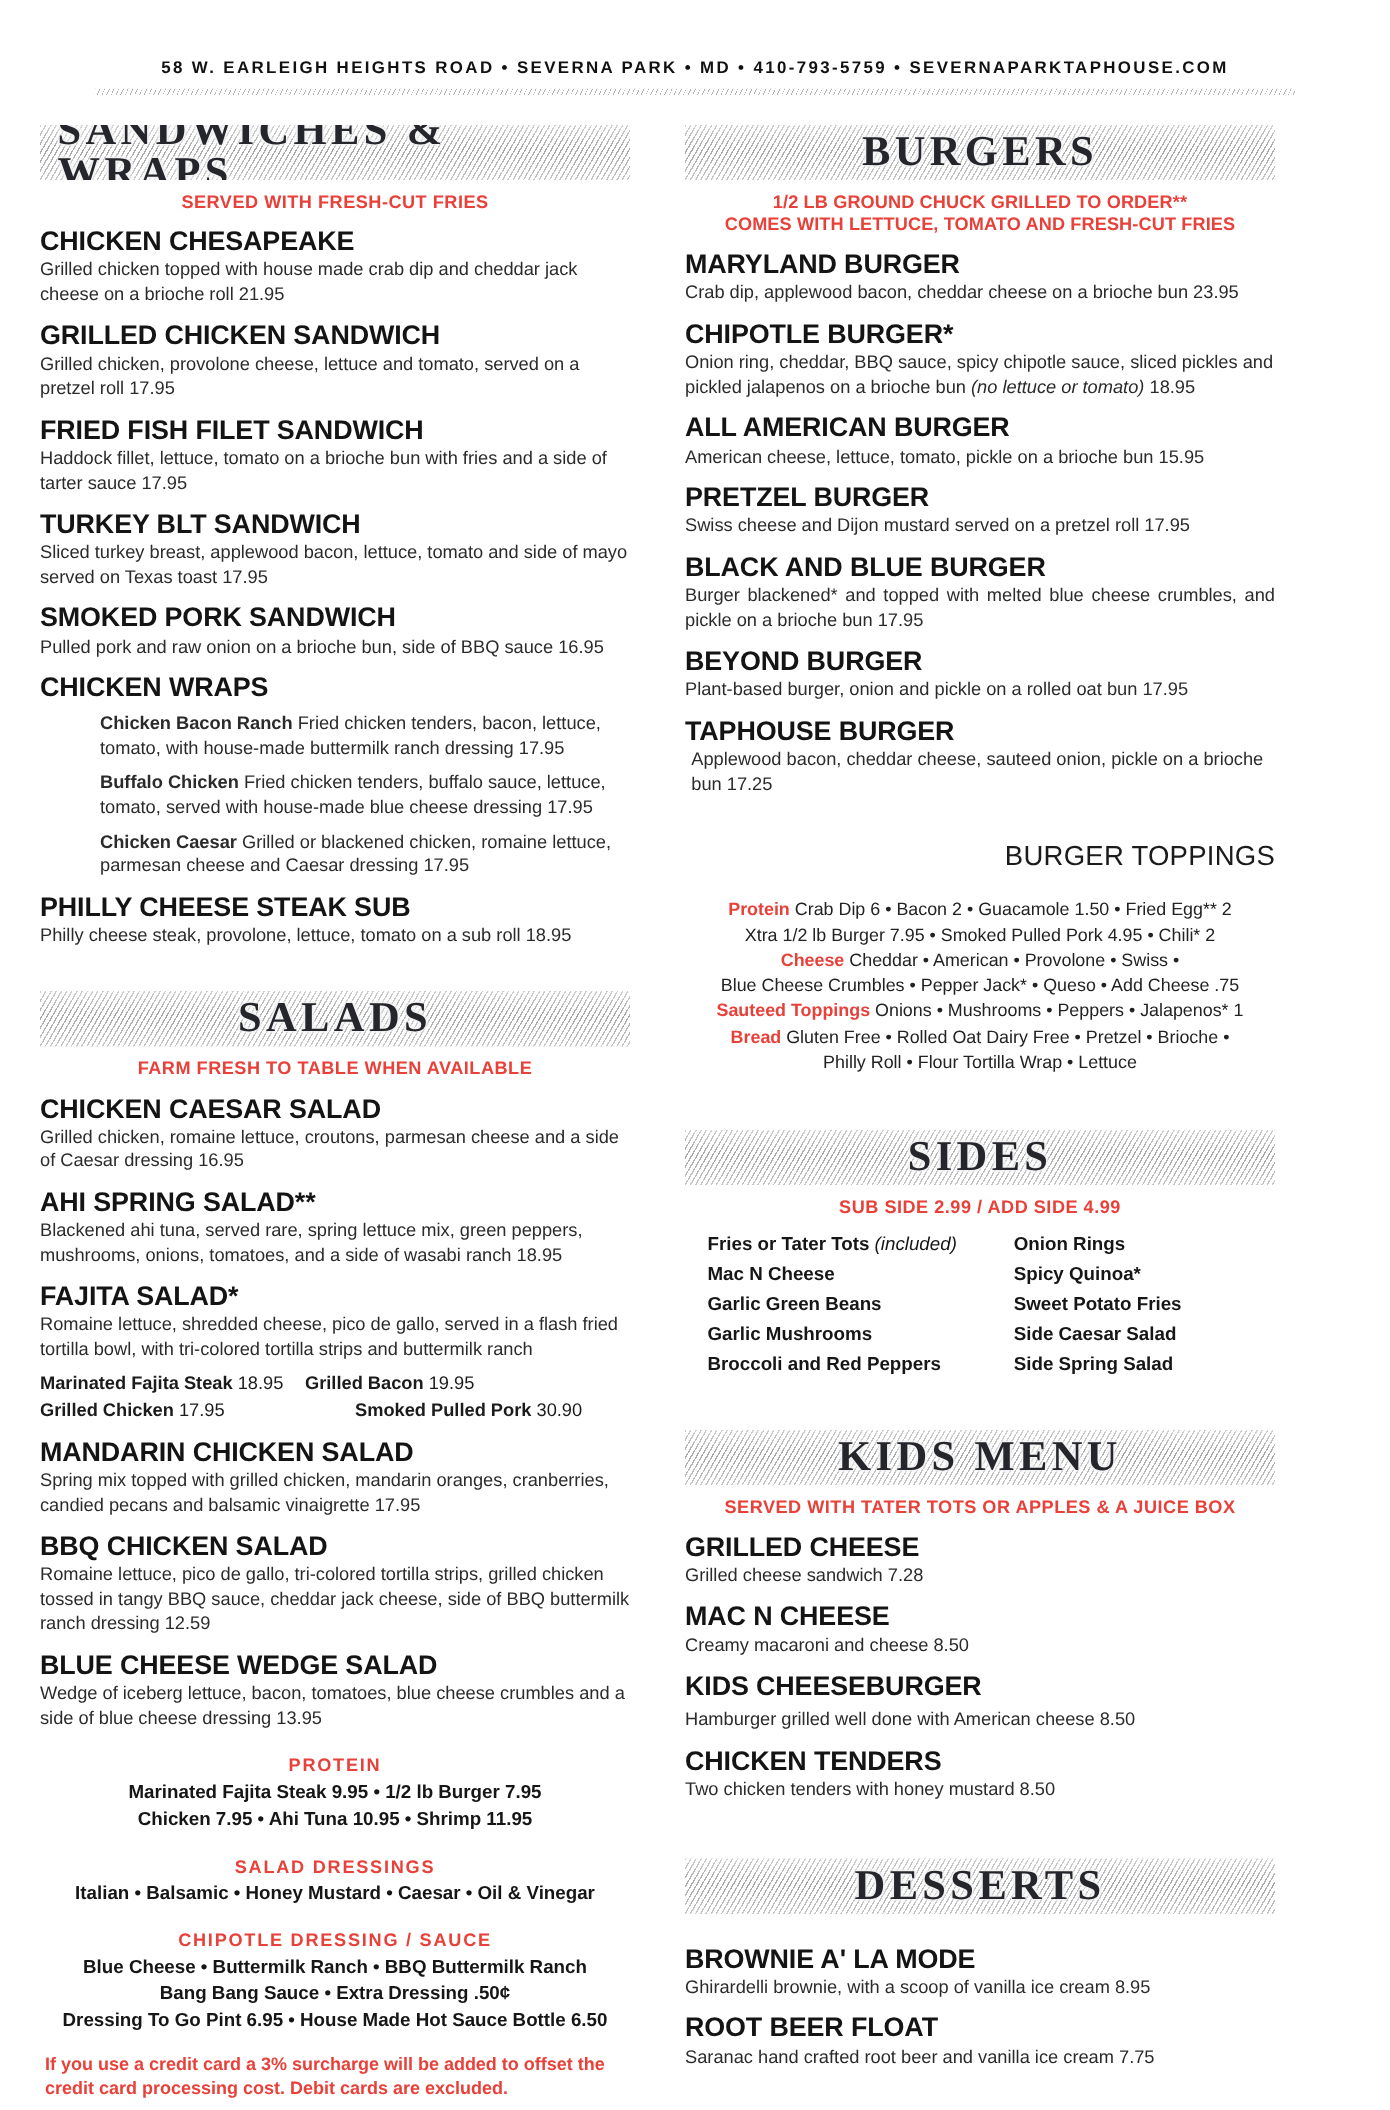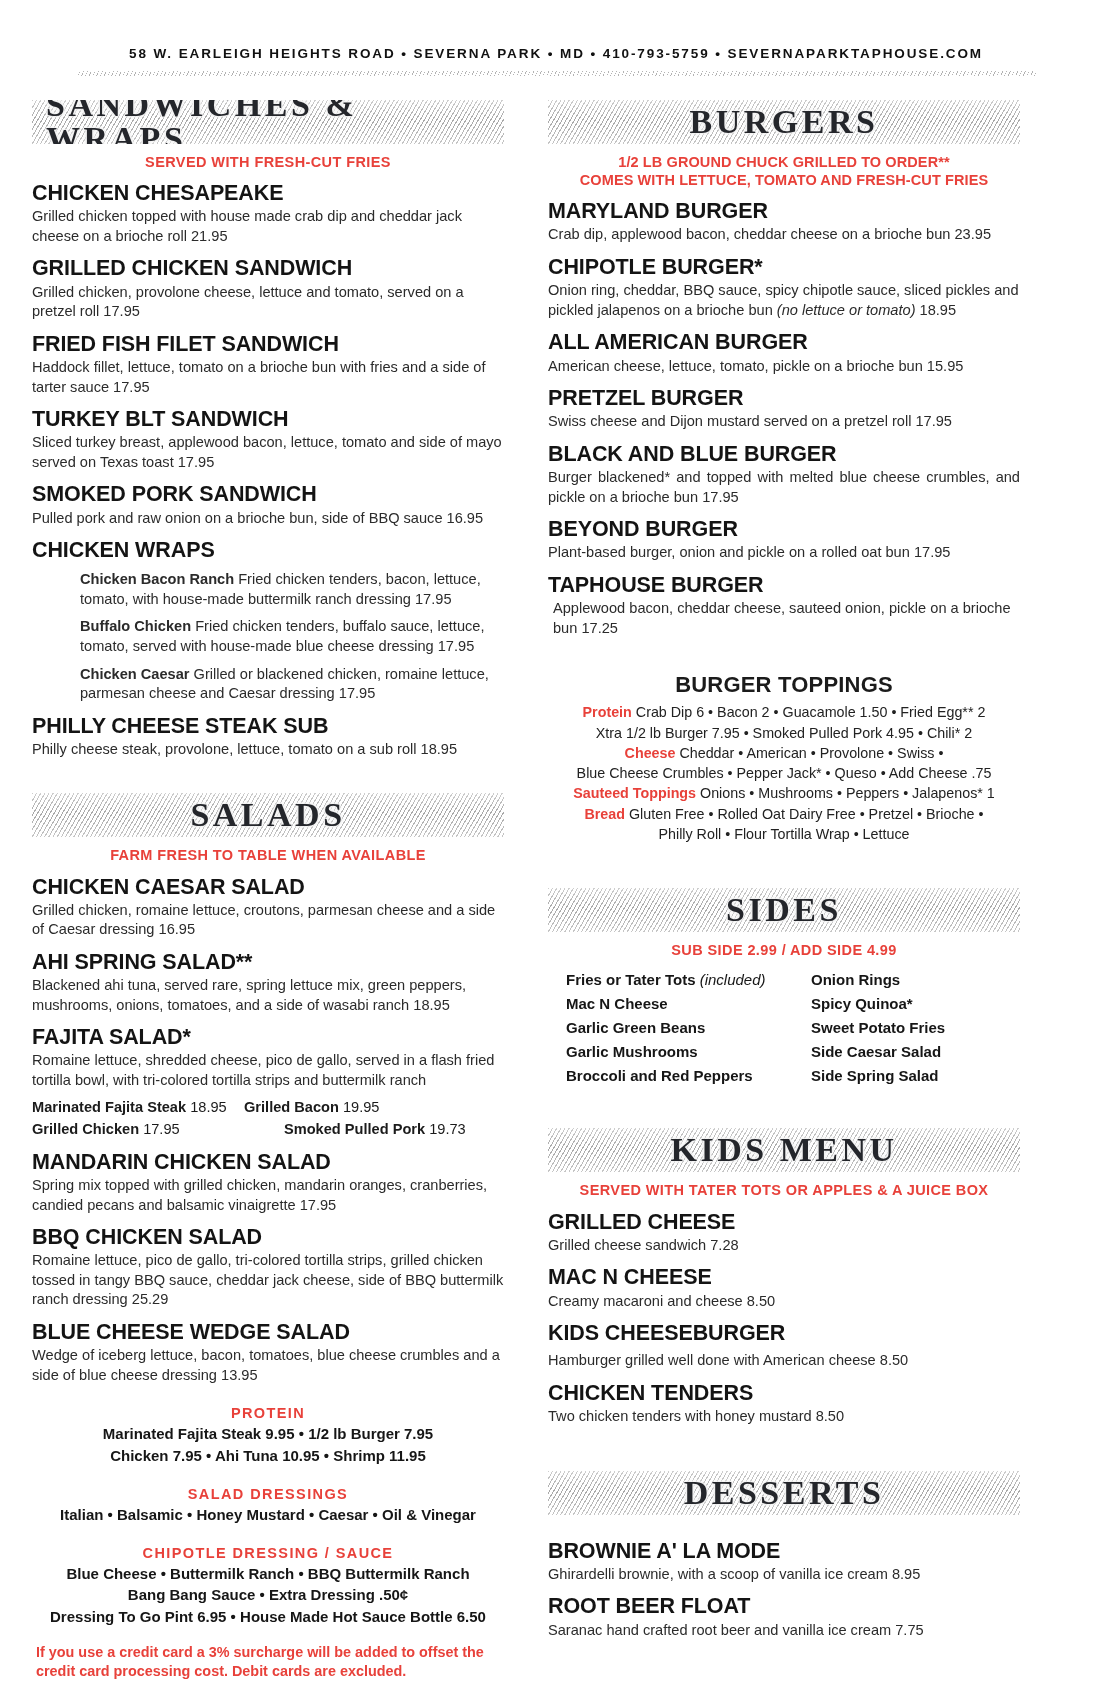--- a/index.html
+++ b/index.html
@@ -140,23 +140,24 @@
     font-size: 14.4px;
     line-height: 1.32;
     text-align: left;
     padding-left: 4px;
   }
 
   
   .toppings { margin-top: 34px; text-align: center; }
   .toppings h3 {
     font-size: 22px;
-    font-weight: bold;
+    font-weight: normal;
     letter-spacing: .2px;
-    margin-bottom: 4px;
+    margin-bottom: 20px;
+    text-align: right;
   }
   .toppings .trow {
     font-size: 14.3px;
     line-height: 1.42;
     color: #222;
   }
   .toppings .trow .cat { color: #e8413a; font-weight: bold; }
 
   
   .sides-grid {
@@ -244,30 +245,30 @@
         <h3>AHI SPRING SALAD**</h3>
         <p>Blackened ahi tuna, served rare, spring lettuce mix, green peppers, mushrooms, onions, tomatoes, and a side of wasabi ranch 18.95</p>
       </div>
       <div class="item">
         <h3>FAJITA SALAD*</h3>
         <p>Romaine lettuce, shredded cheese, pico de gallo, served in a flash fried tortilla bowl, with tri-colored tortilla strips and buttermilk ranch</p>
         <div class="price-grid">
           <div><b>Marinated Fajita Steak</b> <span>18.95</span></div>
           <div><b>Grilled Bacon</b> <span>19.95</span></div>
           <div><b>Grilled Chicken</b> <span>17.95</span></div>
-          <div style="padding-left:40px"><b>Smoked Pulled Pork</b> <span>19.73</span></div>
+          <div style="padding-left:40px"><b>Smoked Pulled Pork</b> <span>30.90</span></div>
         </div>
       </div>
       <div class="item">
         <h3>MANDARIN CHICKEN SALAD</h3>
         <p>Spring mix topped with grilled chicken, mandarin oranges, cranberries, candied pecans and balsamic vinaigrette 17.95</p>
       </div>
       <div class="item">
         <h3>BBQ CHICKEN SALAD</h3>
-        <p>Romaine lettuce, pico de gallo, tri-colored tortilla strips, grilled chicken tossed in tangy BBQ sauce, cheddar jack cheese, side of BBQ buttermilk ranch dressing 25.29</p>
+        <p>Romaine lettuce, pico de gallo, tri-colored tortilla strips, grilled chicken tossed in tangy BBQ sauce, cheddar jack cheese, side of BBQ buttermilk ranch dressing 12.59</p>
       </div>
       <div class="item">
         <h3>BLUE CHEESE WEDGE SALAD</h3>
         <p>Wedge of iceberg lettuce, bacon, tomatoes, blue cheese crumbles and a side of blue cheese dressing 13.95</p>
       </div>
 
       <div class="center-block">
         <div class="label">PROTEIN</div>
         <div class="line">Marinated Fajita Steak 9.95  •  1/2 lb Burger 7.95</div>
         <div class="line">Chicken 7.95  •  Ahi Tuna 10.95  •  Shrimp 11.95</div>

